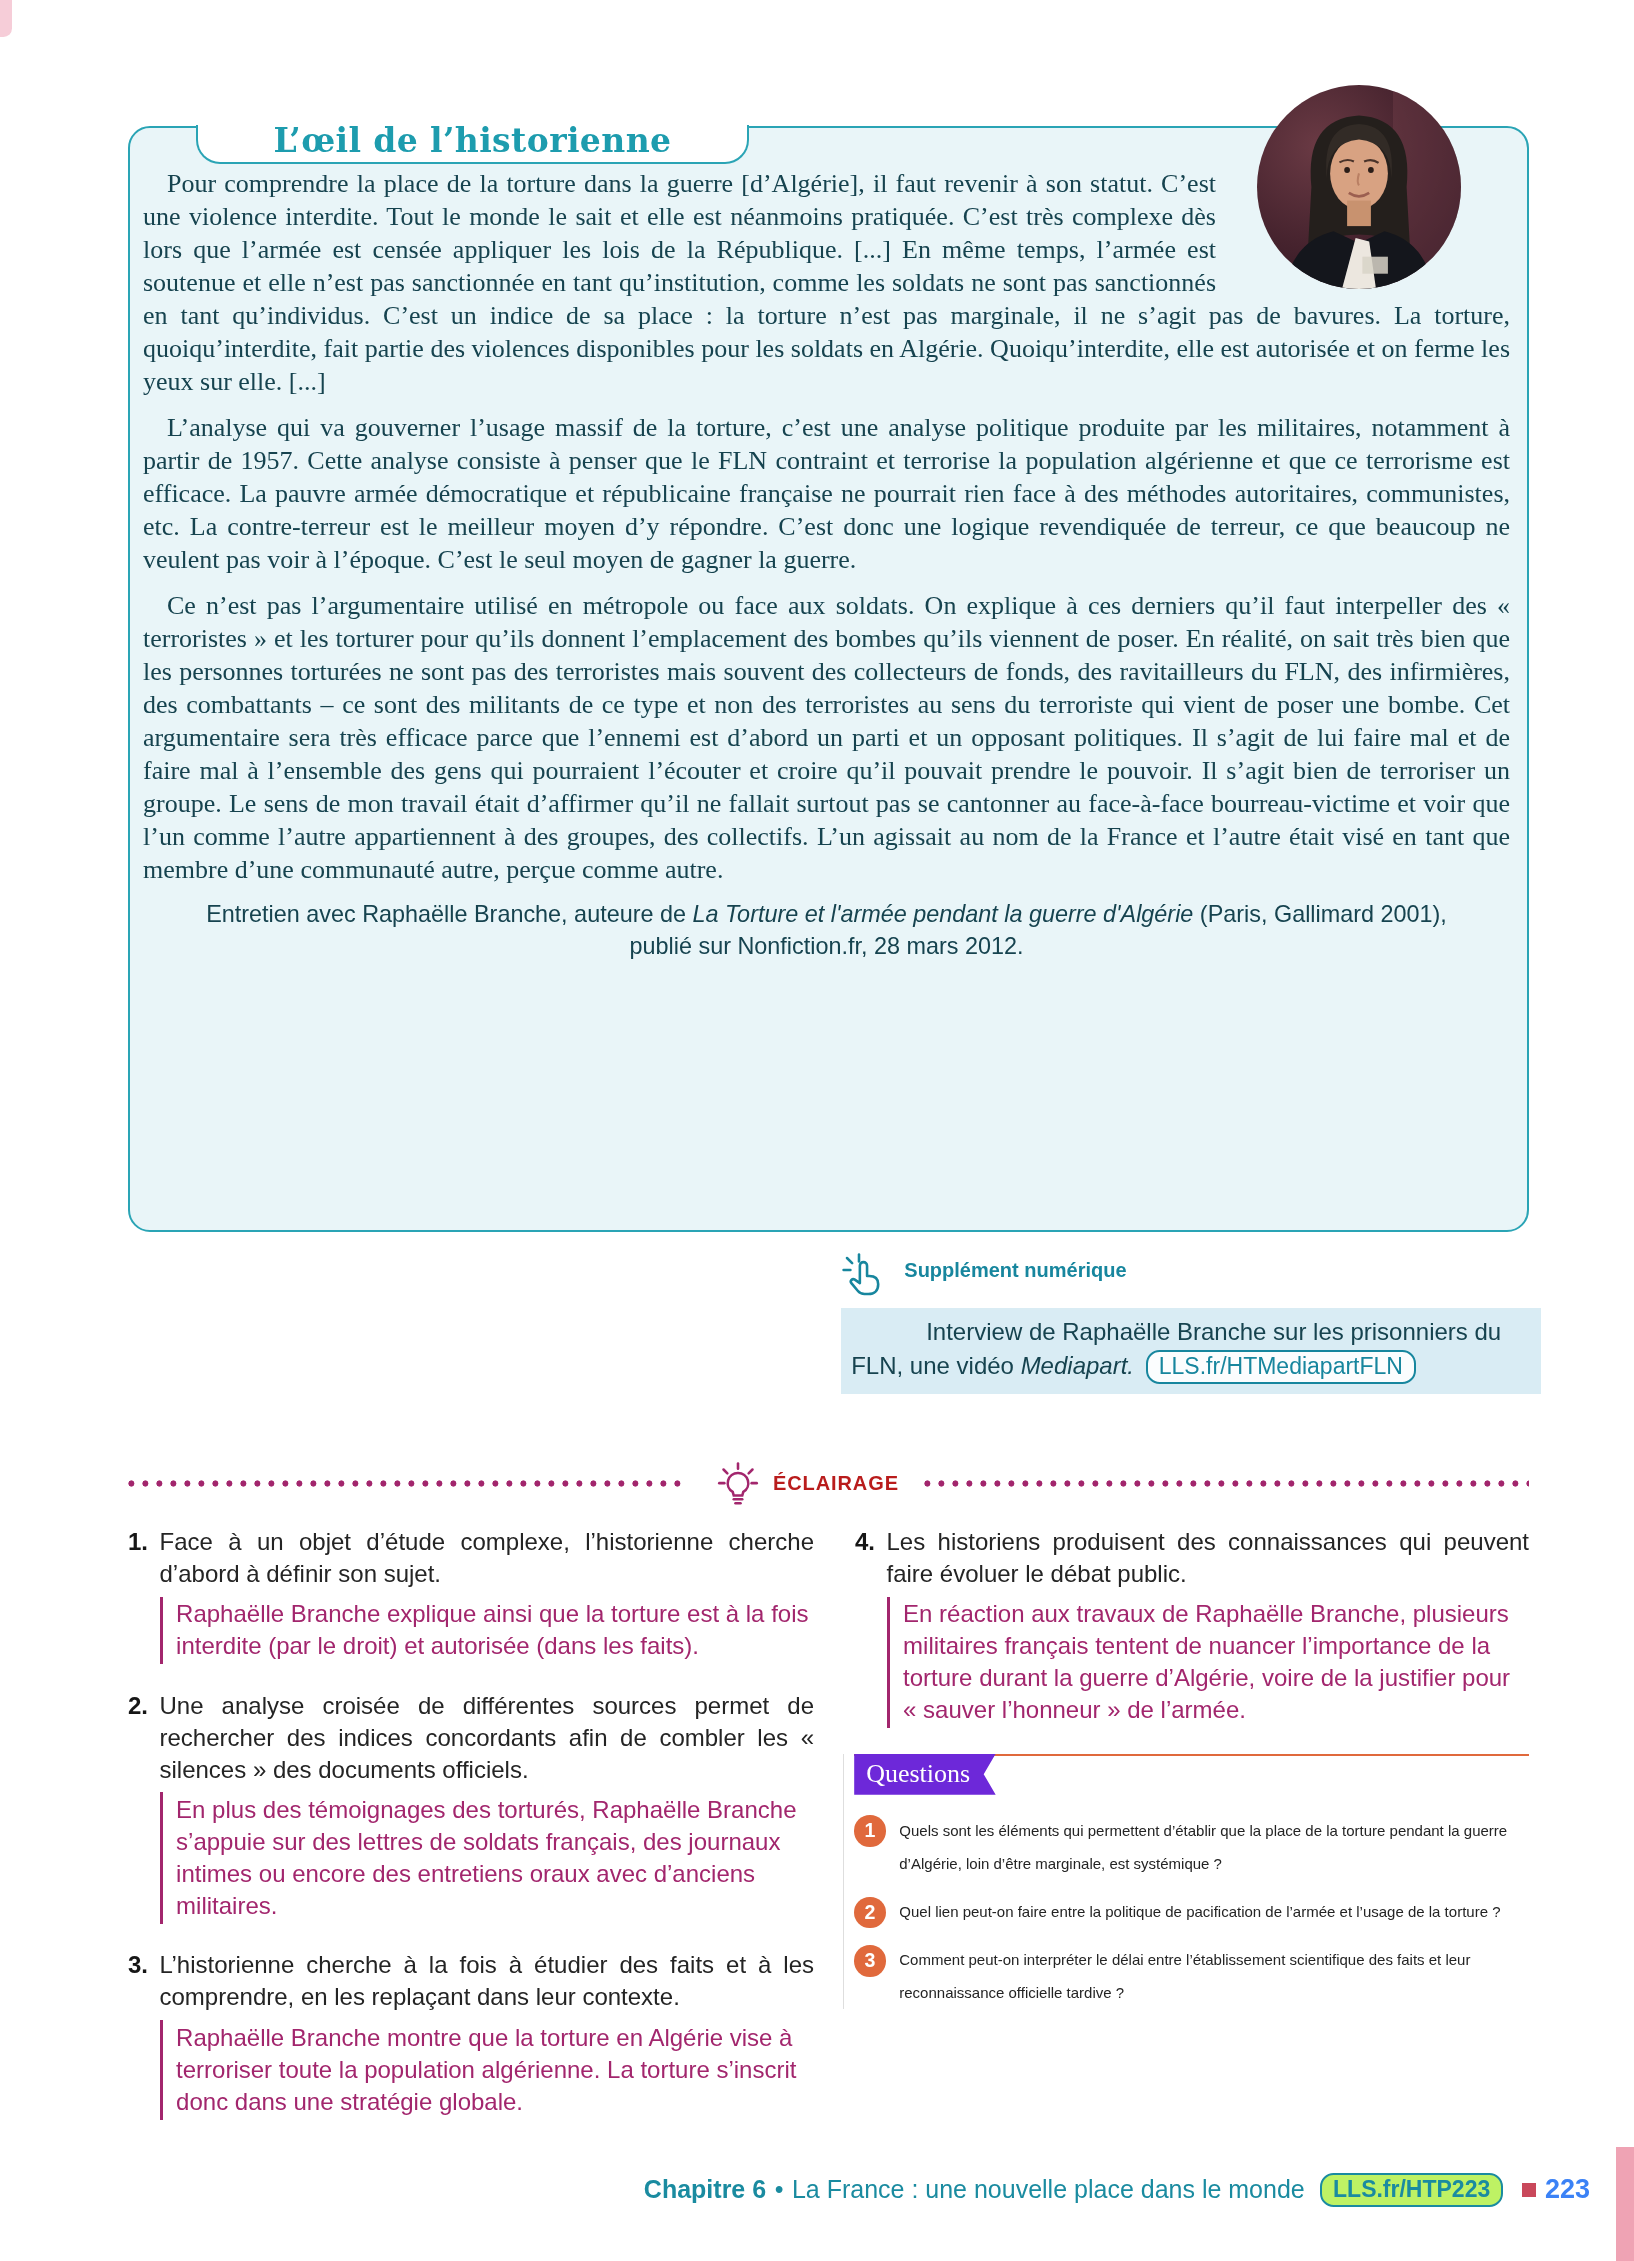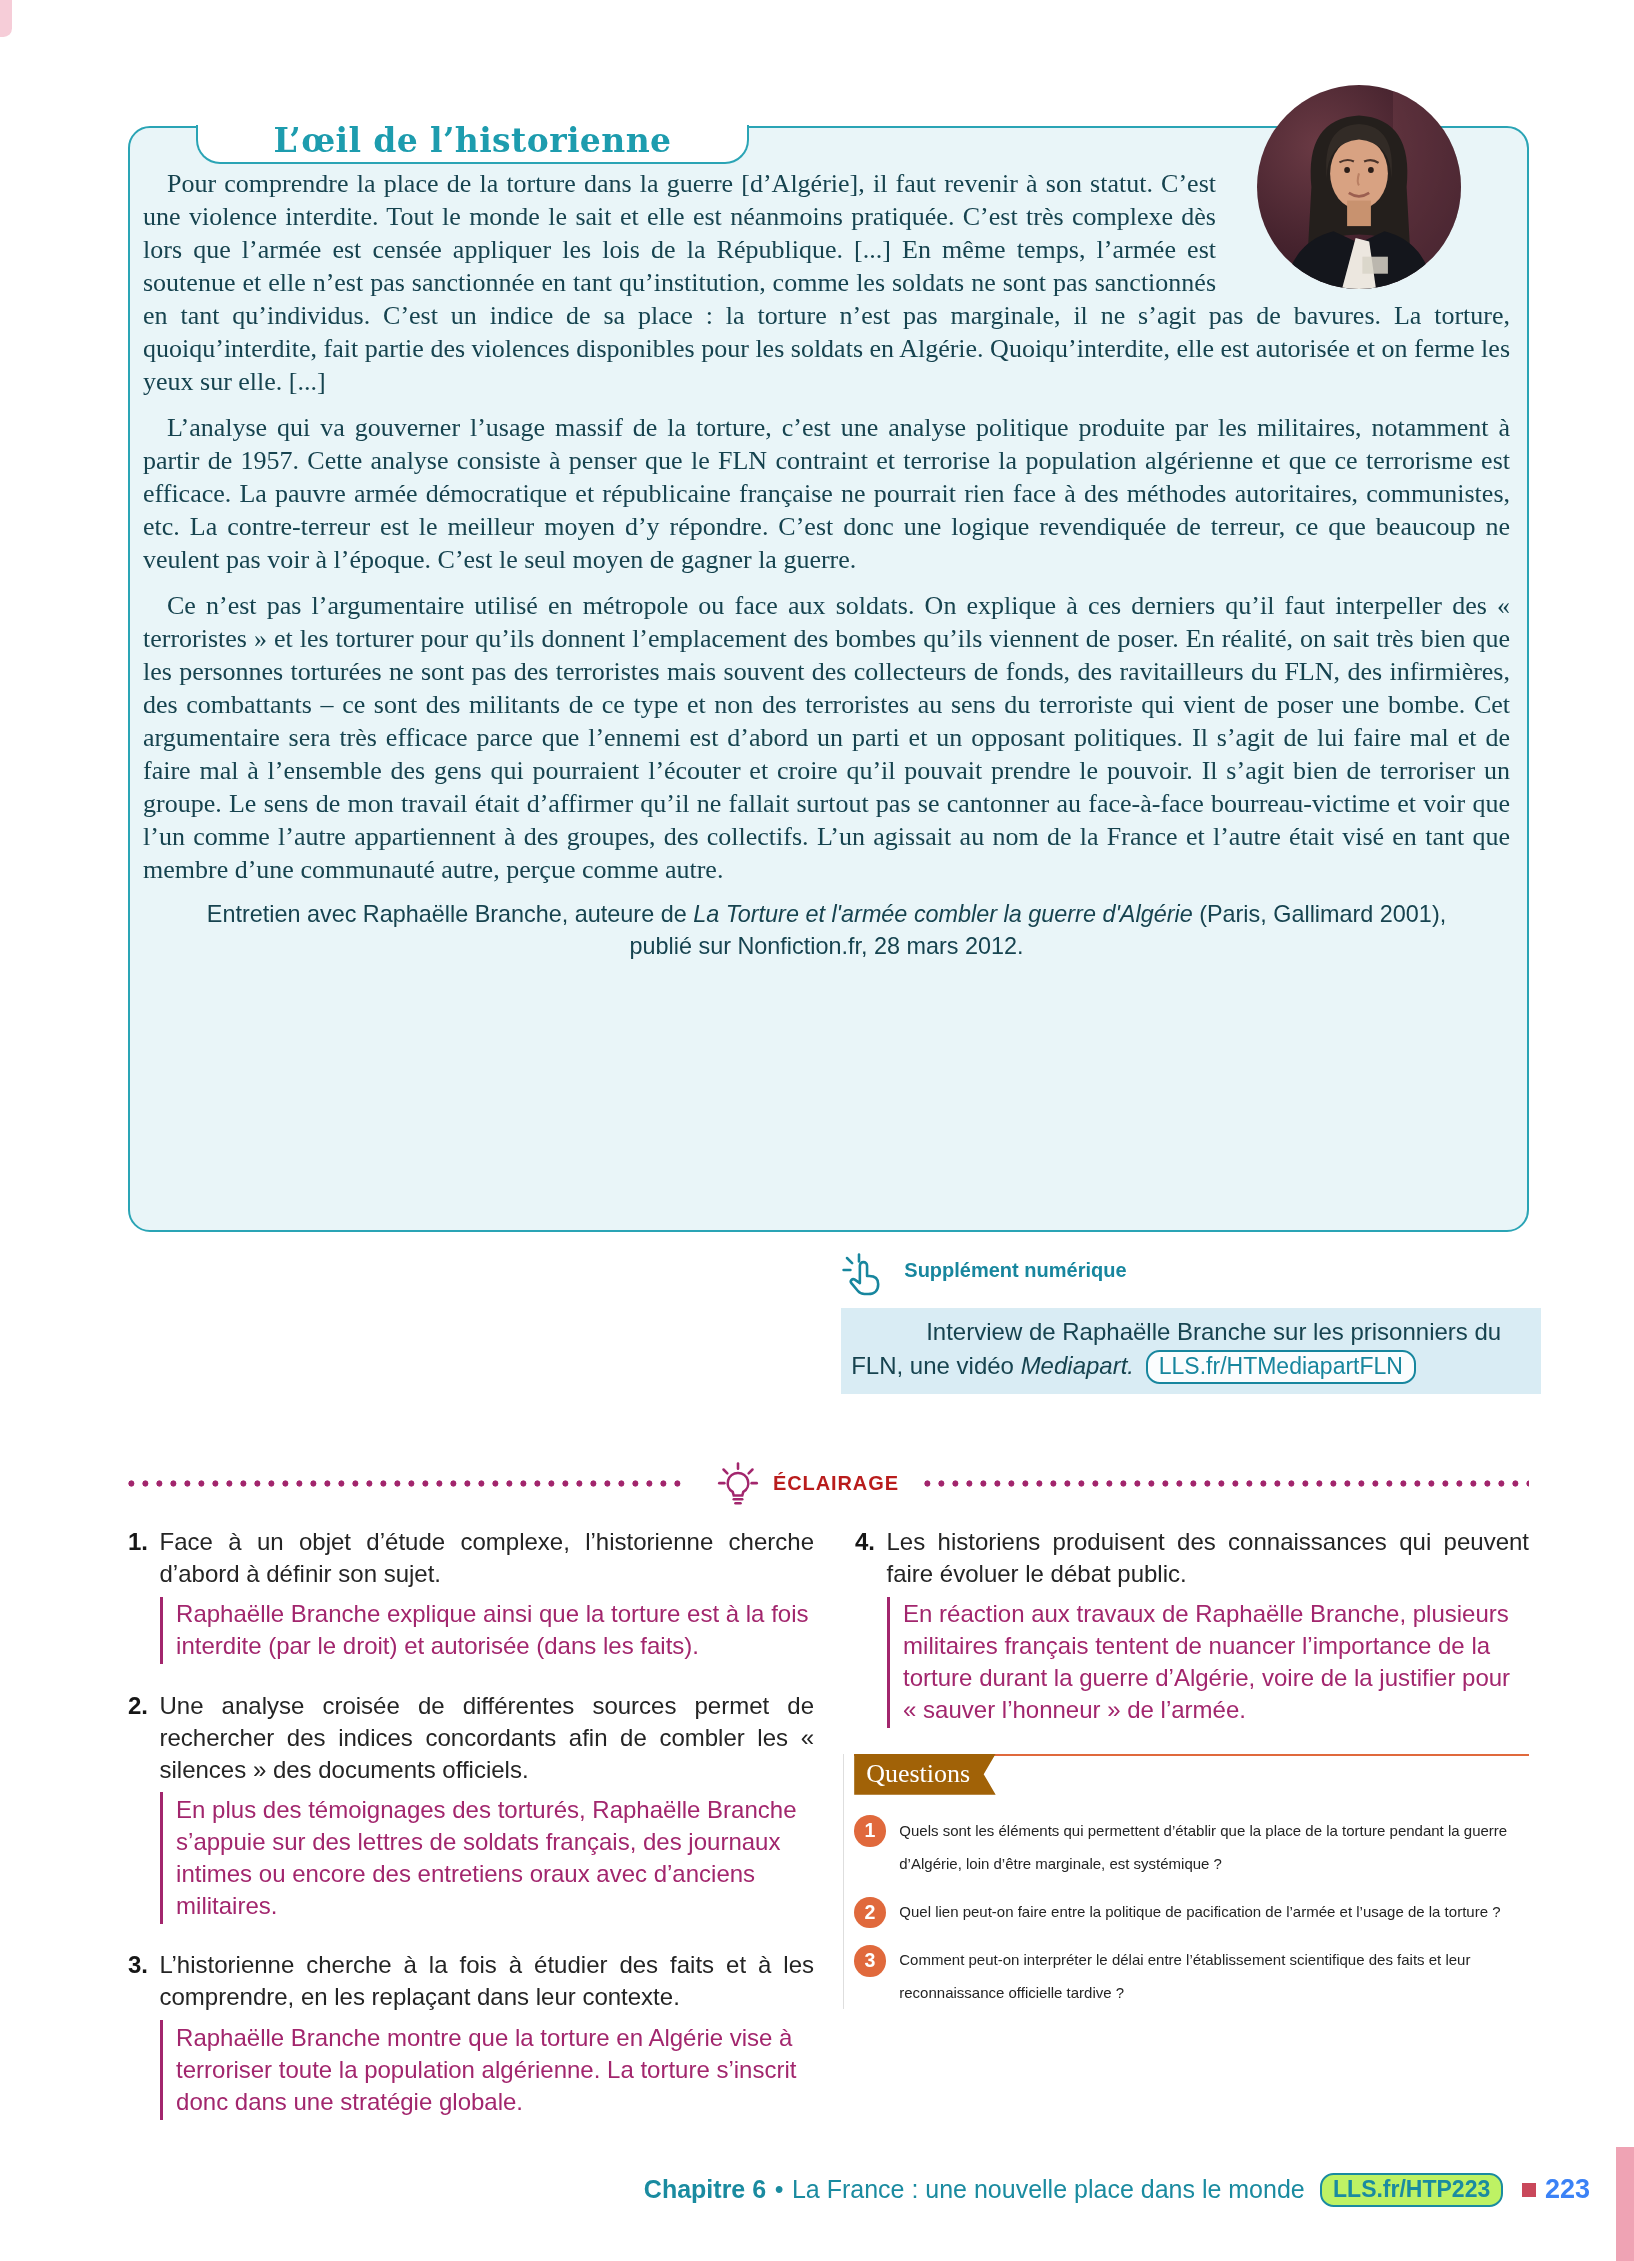--- a/index.html
+++ b/index.html
@@ -77,21 +77,21 @@
   .ecl-comment{
     margin:1.7px 0 25.5px 31.5px;padding:1.7px 0 1.7px 13.6px;border-left:3.4px solid #a2266d;
     font-size:24px;line-height:32px;color:#a2266d;
   }
 
   
   .questions{margin-top:19px;position:relative;border-left:1.7px solid #dedede;margin-left:-12px;padding-left:10.2px;}
   .q-header{position:relative;height:41px;}
   .q-rule{position:absolute;left:0;right:0;top:0;height:2.6px;background:#e0693c;}
   .q-tab{
-    position:absolute;left:0;top:0;height:41px;background:#a16207;color:#ffffff;
+    position:absolute;left:0;top:0;height:41px;background:#6d28d9;color:#ffffff;
     font-family:"Liberation Serif",serif;font-size:26px;line-height:39px;padding:0 25.5px 0 12px;
     clip-path:polygon(0 0,100% 0,calc(100% - 12px) 50%,100% 100%,0 100%);
   }
   .q-items{margin-top:19px;}
   .q-item{display:flex;gap:13.6px;margin-bottom:15.3px;}
   .q-badge{flex:0 0 31.5px;width:31.5px;height:31.5px;border-radius:50%;background:#e0693c;color:#fff;
            font-weight:bold;font-size:19.6px;line-height:31.5px;text-align:center;margin-top:1.7px;}
   .q-text{font-size:15px;line-height:33px;color:#242424;}
 
   
@@ -139,21 +139,21 @@
   </svg>
 </div>
 
 <div class="box-inner">
   <div class="photo-spacer"></div>
   <div class="interview">
     <p>Pour comprendre la place de la torture dans la guerre [d’Algérie], il faut revenir à son statut. C’est une violence interdite. Tout le monde le sait et elle est néanmoins pratiquée. C’est très complexe dès lors que l’armée est censée appliquer les lois de la République. [...] En même temps, l’armée est soutenue et elle n’est pas sanctionnée en tant qu’institution, comme les soldats ne sont pas sanctionnés en tant qu’individus. C’est un indice de sa place : la torture n’est pas marginale, il ne s’agit pas de bavures. La torture, quoiqu’interdite, fait partie des violences disponibles pour les soldats en Algérie. Quoiqu’interdite, elle est autorisée et on ferme les yeux sur elle. [...]</p>
     <p>L’analyse qui va gouverner l’usage massif de la torture, c’est une analyse politique produite par les militaires, notamment à partir de 1957. Cette analyse consiste à penser que le FLN contraint et terrorise la population algérienne et que ce terrorisme est efficace. La pauvre armée démocratique et républicaine française ne pourrait rien face à des méthodes autoritaires, communistes, etc. La contre-terreur est le meilleur moyen d’y répondre. C’est donc une logique revendiquée de terreur, ce que beaucoup ne veulent pas voir à l’époque. C’est le seul moyen de gagner la guerre.</p>
     <p>Ce n’est pas l’argumentaire utilisé en métropole ou face aux soldats. On explique à ces derniers qu’il faut interpeller des « terroristes » et les torturer pour qu’ils donnent l’emplacement des bombes qu’ils viennent de poser. En réalité, on sait très bien que les personnes torturées ne sont pas des terroristes mais souvent des collecteurs de fonds, des ravitailleurs du FLN, des infirmières, des combattants – ce sont des militants de ce type et non des terroristes au sens du terroriste qui vient de poser une bombe. Cet argumentaire sera très efficace parce que l’ennemi est d’abord un parti et un opposant politiques. Il s’agit de lui faire mal et de faire mal à l’ensemble des gens qui pourraient l’écouter et croire qu’il pouvait prendre le pouvoir. Il s’agit bien de terroriser un groupe. Le sens de mon travail était d’affirmer qu’il ne fallait surtout pas se cantonner au face-à-face bourreau-victime et voir que l’un comme l’autre appartiennent à des groupes, des collectifs. L’un agissait au nom de la France et l’autre était visé en tant que membre d’une communauté autre, perçue comme autre.</p>
   </div>
-  <p class="attribution"><span>Entretien avec Raphaëlle Branche, auteure de </span><span class="work">La Torture et l'armée combler la guerre d'Algérie</span><span> (Paris, Gallimard 2001), publié sur Nonfiction.fr, 28 mars 2012.</span></p>
+  <p class="attribution"><span>Entretien avec Raphaëlle Branche, auteure de </span><span class="work">La Torture et l'armée pendant la guerre d'Algérie</span><span> (Paris, Gallimard 2001), publié sur Nonfiction.fr, 28 mars 2012.</span></p>
 </div>
 
 <aside class="supplement">
   <div class="supp-header">
     <svg class="supp-icon" viewBox="0 0 56 56" fill="none" stroke="#17869e" stroke-width="3" stroke-linecap="round" stroke-linejoin="round">
       <line x1="7" y1="7" x2="13" y2="13"></line>
       <line x1="21" y1="3" x2="21" y2="11"></line>
       <line x1="3" y1="21" x2="11" y2="21"></line>
       <path d="M22 16 c0-2.4 1.9-4.2 4.2-4.2 s4.2 1.8 4.2 4.2 v12 h2.5 c6.5 0 10.5 3.2 10.5 9.5 0 7.5-4.5 11.5-11.5 11.5 h-4.5 c-3.2 0-5.8-1.3-7.9-3.8 l-7.4-8.9 c-2.1-2.5 1.1-5.9 4-4 l5.9 4 z"></path>
     </svg>

